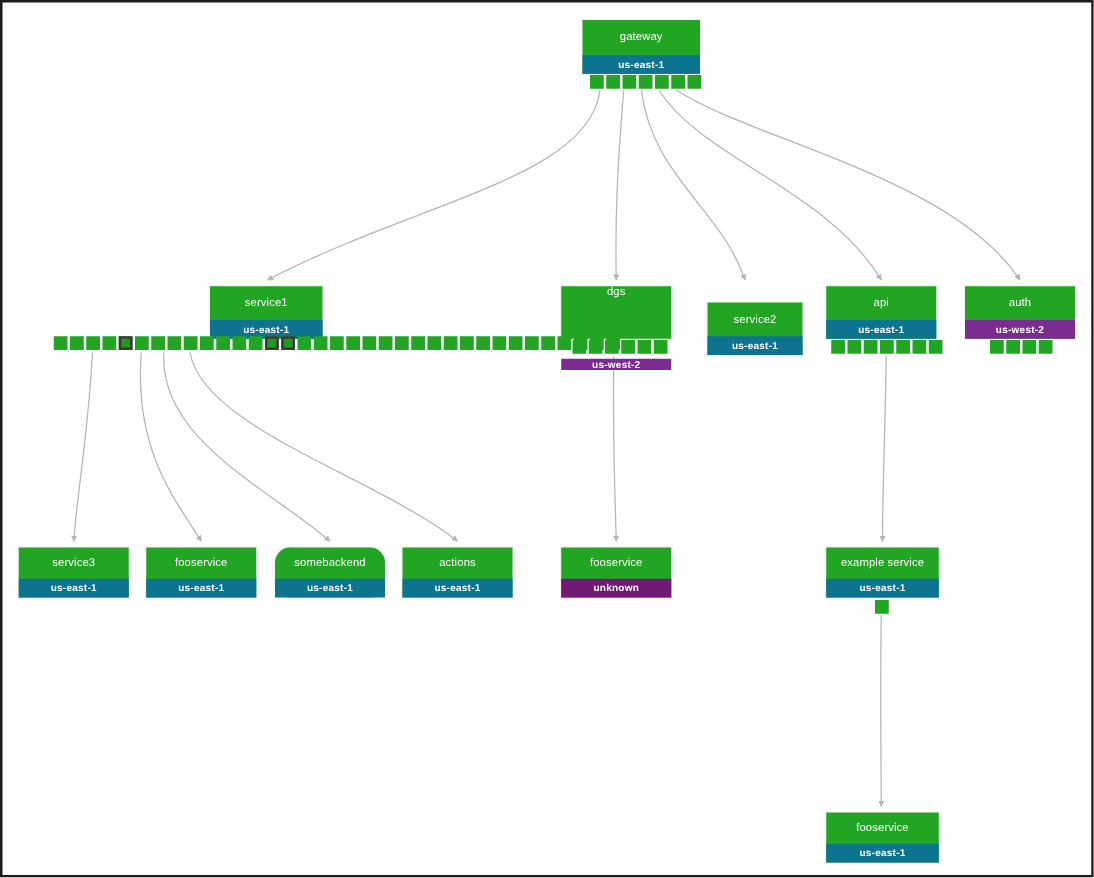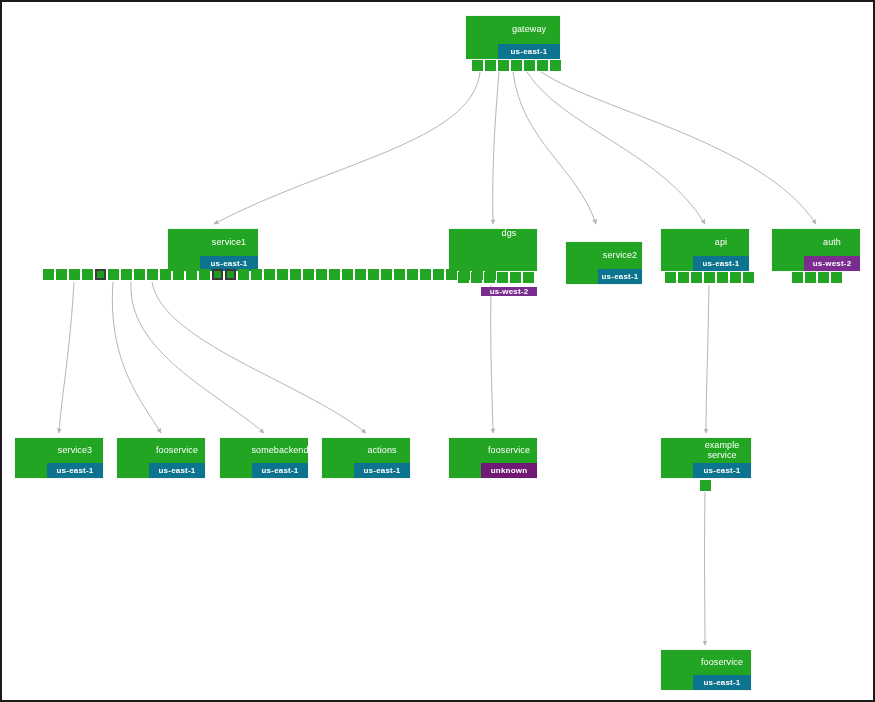--- a/index.html
+++ b/index.html
@@ -25,21 +25,20 @@
     height: 702px;
     pointer-events: none;
   }
   .node {
     position: absolute;
     box-sizing: border-box;
     background: #22a522;
     display: flex;
     flex-direction: column;
     box-shadow: 0 0 0 1px rgba(0,0,0,0.04);
-    padding-left: 32px;
   }
   .node-title {
     flex: 1 1 auto;
     display: flex;
     align-items: center;
     justify-content: center;
     color: #ffffff;
     font-size: 9px;
     letter-spacing: 0.1px;
     text-align: center;
@@ -140,21 +139,21 @@
         <div class="node-region region-us-west-2">us-west-2</div>
       </div>
       <div class="node" style="left: 13px; top: 436px; width: 88px; height: 40px;">
         <div class="node-title">service3</div>
         <div class="node-region region-us-east-1">us-east-1</div>
       </div>
       <div class="node" style="left: 115px; top: 436px; width: 88px; height: 40px;">
         <div class="node-title">fooservice</div>
         <div class="node-region region-us-east-1">us-east-1</div>
       </div>
-      <div class="node" style="left: 218px; top: 436px; width: 88px; height: 40px;">
+      <div class="node" style="left: 218px; top: 436px; width: 88px; height: 40px; border-radius: 12px;">
         <div class="node-title">somebackend</div>
         <div class="node-region region-us-east-1">us-east-1</div>
       </div>
       <div class="node" style="left: 320px; top: 436px; width: 88px; height: 40px;">
         <div class="node-title">actions</div>
         <div class="node-region region-us-east-1">us-east-1</div>
       </div>
       <div class="node" style="left: 447px; top: 436px; width: 88px; height: 40px;">
         <div class="node-title">fooservice</div>
         <div class="node-region region-unknown">unknown</div>

